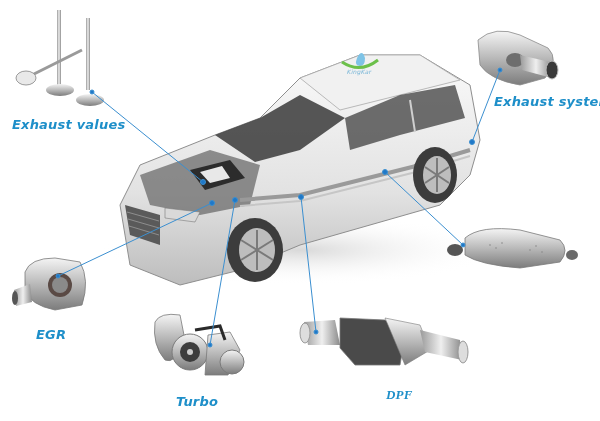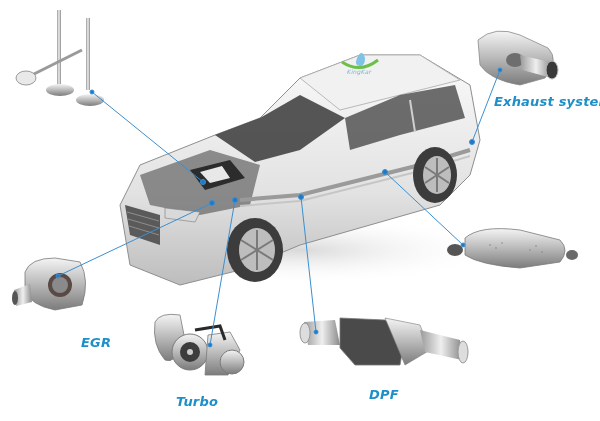--- a/index.html
+++ b/index.html
@@ -168,19 +168,20 @@
       <line x1="210" y1="345" x2="235" y2="200"></line>
       <circle cx="210" cy="345" r="2"></circle>
         <circle cx="235" cy="200" r="2.5"></circle>
 
       <line x1="316" y1="332" x2="301" y2="197"></line>
       <circle cx="316" cy="332" r="2"></circle>
         <circle cx="301" cy="197" r="2.5"></circle>
     </g>
   </svg>
 
+  <div class="label" style="left:12px; top:117px;">Exhaust values</div>
   <div class="label" style="left:494px; top:94px;">Exhaust system</div>
-  <div class="label" style="left:36px; top:335px;margin-left:45px;">EGR</div>
+  <div class="label" style="left:36px; top:327px;">EGR</div>
   <div class="label" style="left:176px; top:394px;">Turbo</div>
-  <div class="label" style="left:369px; top:387px;">DPF</div>
+  <div class="label" style="left:386px; top:387px;font-family:Liberation Serif, serif;">DPF</div>
 
   <div class="label" style="left:347px; top:68px; font-size:6px; color:#7ab7d8; font-weight:normal;">KingKar</div>
 </div>
 
 </body></html>

